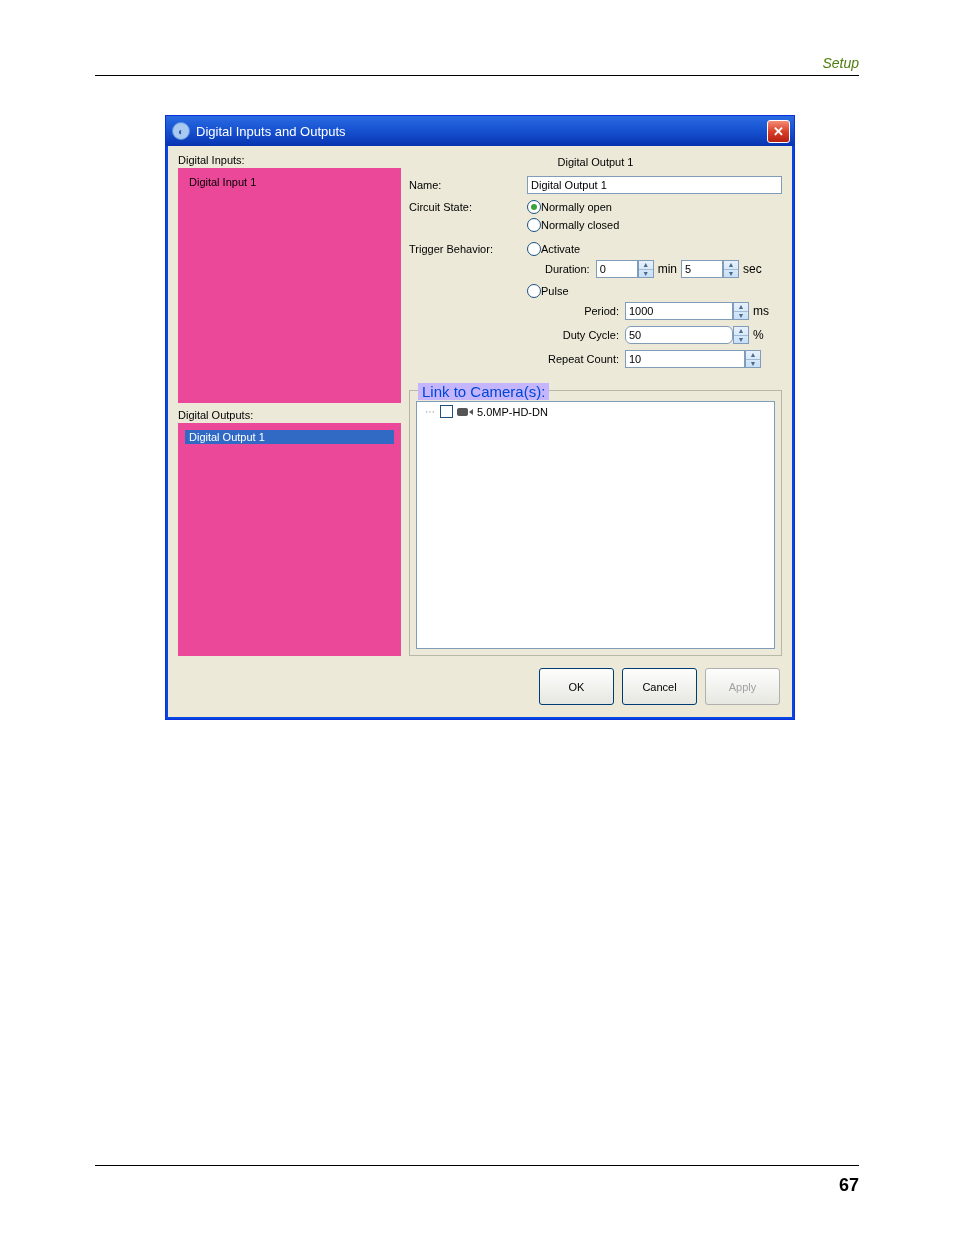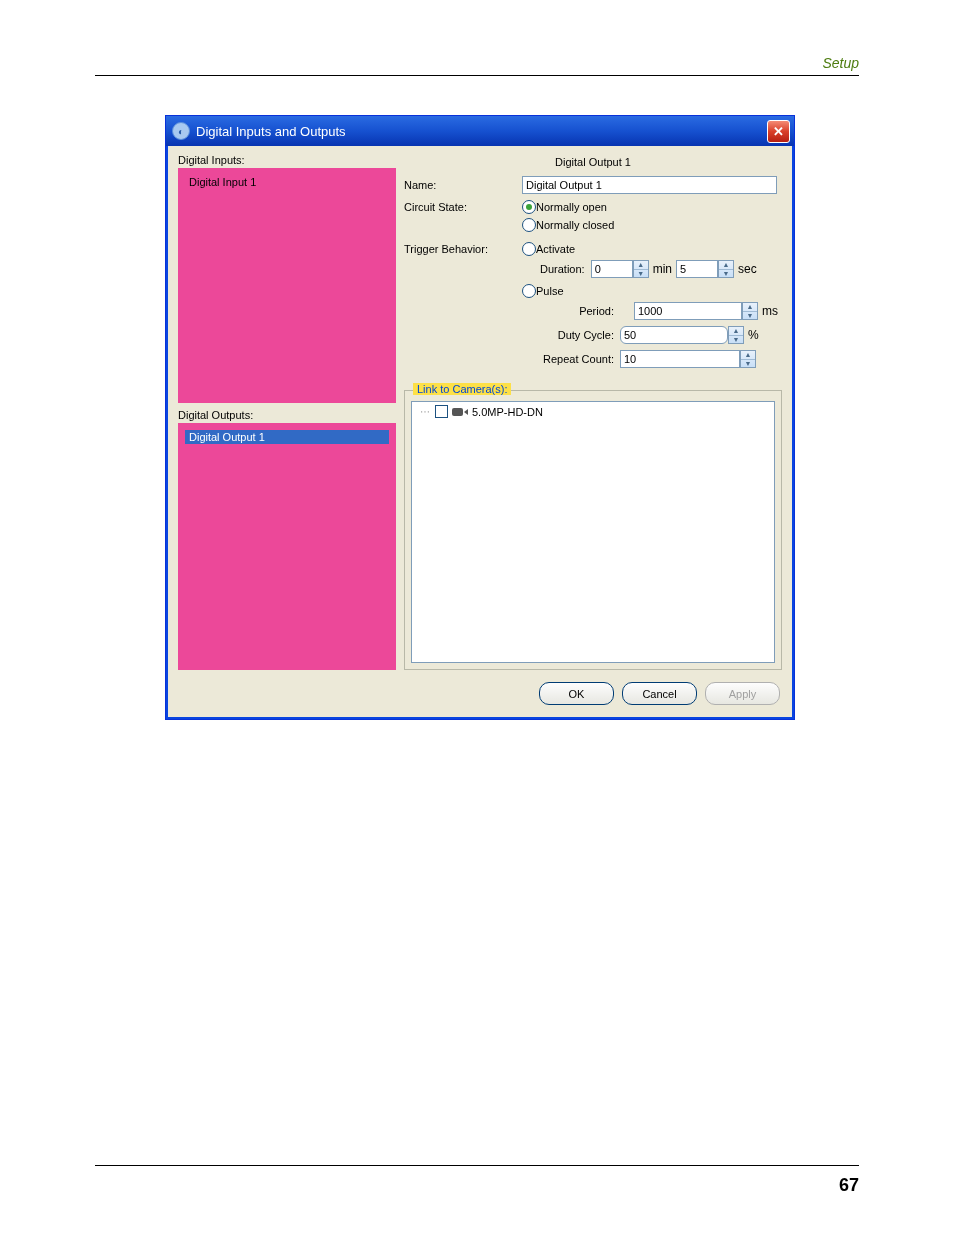--- a/index.html
+++ b/index.html
@@ -221,24 +221,24 @@
     border: 1px solid #b8b8a8;
     margin-top: 10px;
     position: relative;
     flex: 1;
     min-height: 175px;
   }
   .fieldset-legend {
     position: absolute;
     top: -8px;
     left: 8px;
-    background: #fde047;
+    background: #c4b5fd;
     padding: 0 4px;
     color: #0046d5;
-    font-size: 11px;
+    font-size: 15px;
   }
   .tree-area {
     position: absolute;
     top: 10px;
     left: 6px;
     right: 6px;
     bottom: 6px;
     background: #fff;
     border: 1px solid #7f9db9;
     padding: 3px 8px;
@@ -290,27 +290,27 @@
     border-right: 4px solid #555;
   }
   .button-bar {
     display: flex;
     justify-content: flex-end;
     gap: 8px;
     padding: 8px 10px 10px 10px;
   }
   .btn {
     width: 75px;
-    height: 23px;
+    height: 37px;
     border: 1px solid #003c74;
     background: linear-gradient(to bottom, #fdfdfd, #e7e7e1);
     font-size: 11px;
     font-family: inherit;
     cursor: pointer;
-    border-radius: 10px;
+    border-radius: 3px;
   }
   .btn.disabled {
     color: #a0a0a0;
     border-color: #b0b0b0;
     cursor: default;
   }
 </style>
 </head>
 <body>
 
@@ -392,21 +392,21 @@
               </div>
               <span class="unit">sec</span>
             </div>
 
             <div class="radio-row">
               <div class="radio-outer"></div>
               <span>Pulse</span>
             </div>
 
             <div class="form-row">
-              <div style="width:92px;text-align:right;padding-right:20px">Period:</div>
+              <div style="width:92px;text-align:right;padding-right:6px">Period:</div>
               <div class="spinner-wrap">
                 <input class="text-input" style="width: 108px;" value="1000">
                 <div class="spinner-btns">
                     <div>▲</div>
                     <div>▼</div>
                   </div>
               </div>
               <span class="unit">ms</span>
             </div>
 

